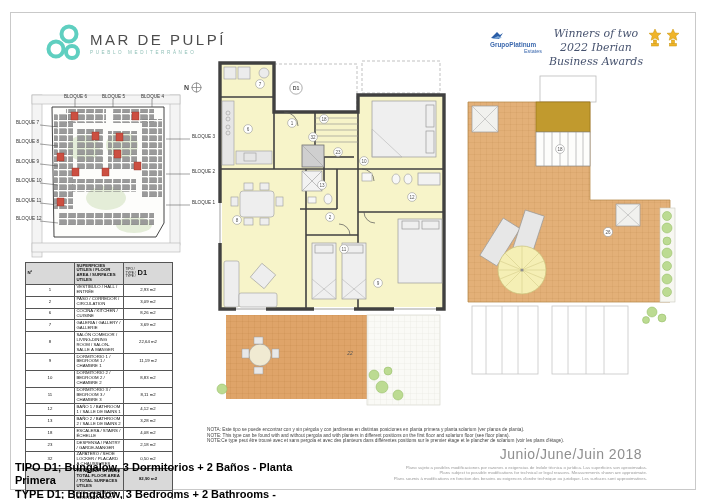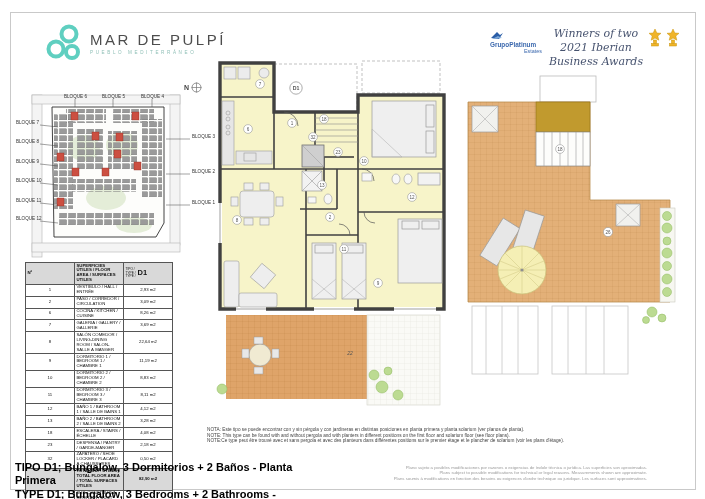--- a/index.html
+++ b/index.html
@@ -52,21 +52,21 @@
   <div class="abs" style="left:490px;top:29px;width:52px;">
     <svg width="14" height="12" viewBox="0 0 14 12" style="float:left;margin-right:2px;">
       <path d="M1,9 L7,3 L10,6 L13,4 L9,10 Z" fill="#2b5ea7"></path>
       <path d="M2,10 L8,7 L12,9 Z" fill="#7aa7d8"></path>
     </svg>
     <div class="brand-name">GrupoPlatinum</div>
     <div class="brand-sub">Estates</div>
   </div>
   <div class="abs award-script" style="left:548px;top:27px;width:96px;">
     <div>Winners of two</div>
-    <div>2021 Iberian Business Awards</div>
+    <div>2022 Iberian Business Awards</div>
   </div>
   <div class="abs" style="left:647px;top:28px;">
     <svg width="34" height="20" viewBox="0 0 34 20">
       <g fill="#f0b429" stroke="#c9940a" stroke-width="0.5">
         <polygon points="8,1 9.8,5 14,5.3 10.8,8 11.8,12.2 8,10 4.2,12.2 5.2,8 2,5.3 6.2,5"></polygon>
         <rect x="6.5" y="12" width="3" height="3.5"></rect>
         <rect x="4.5" y="15.5" width="7" height="2.5"></rect>
       </g>
       <g fill="#f0b429" stroke="#c9940a" stroke-width="0.5" transform="translate(18,0)">
         <polygon points="8,1 9.8,5 14,5.3 10.8,8 11.8,12.2 8,10 4.2,12.2 5.2,8 2,5.3 6.2,5"></polygon>
@@ -568,18 +568,19 @@
     <div>TYPE D1; Bungalow, 3 Bedrooms + 2 Bathrooms - First Floor</div>
     <div>TYPE D1; Bungalow, 3 Chambres + 7 Salles de bains - Premier étage</div>
   </div>
 
   <div class="abs notes" style="left:207px;top:427px;width:445px;">
     <div>NOTA: Este tipo se puede encontrar con y sin pérgola y con jardineras en distintas posiciones en planta primera y planta solarium (ver planos de planta).</div>
     <div>NOTE: This type can be found with and without pergola and with planters in different positions on the first floor and solarium floor (see floor plans).</div>
     <div>NOTE:Ce type peut être trouvé avec et sans pergola et avec des planteurs dans différentes positions sur le premier étage et le plancher de solarium (voir les plans d'étage).</div>
   </div>
 
+  <div class="abs date" style="left:400px;top:446px;width:242px;text-align:right;">Junio/June/Juin 2018</div>
   <div class="abs disclaimers" style="left:297px;top:465px;width:350px;">
     <div>Plano sujeto a posibles modificaciones por razones o exigencias de índole técnica o jurídica. Las superficies son aproximadas.</div>
     <div>Plans subject to possible modifications for technical or legal reasons. Measurements shown are approximate.</div>
     <div>Plans soumis à modifications en fonction des besoins ou exigences d'ordre technique ou juridique. Les surfaces sont approximatives.</div>
   </div>
 </div>
 
 </body></html>

